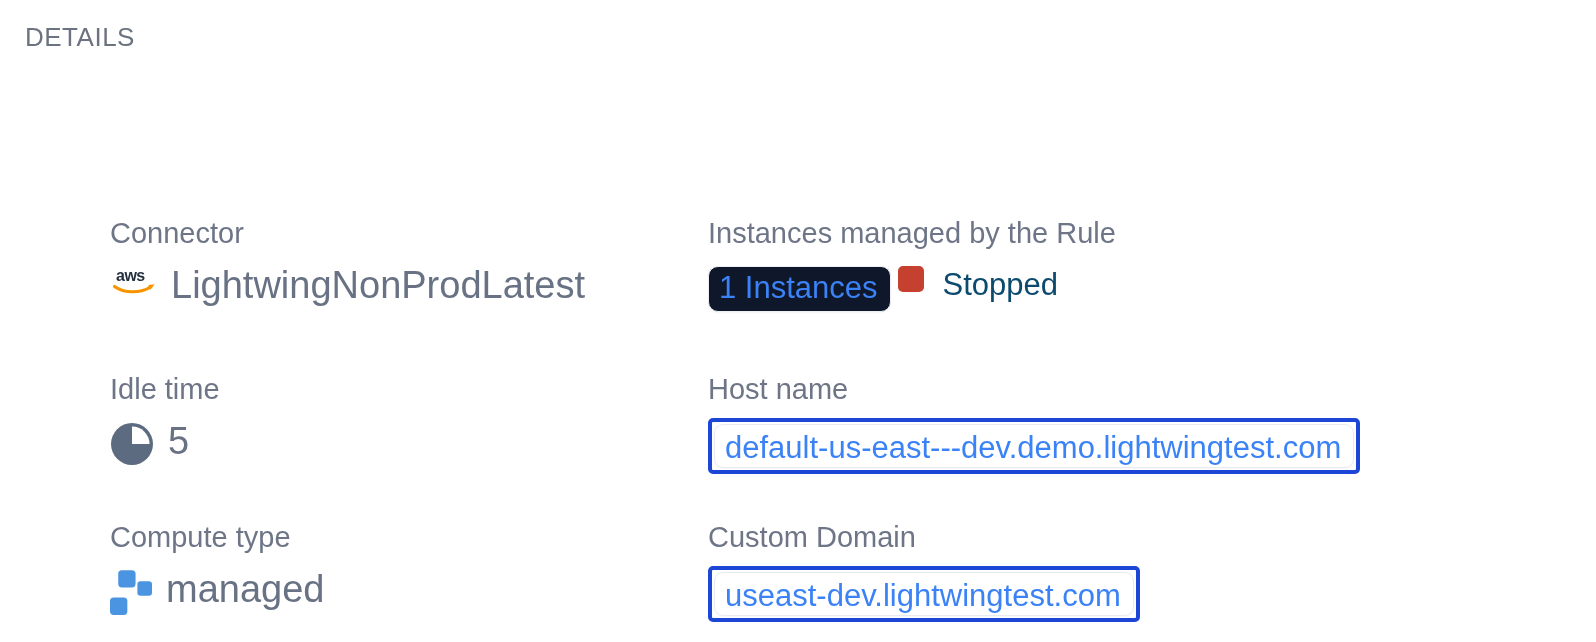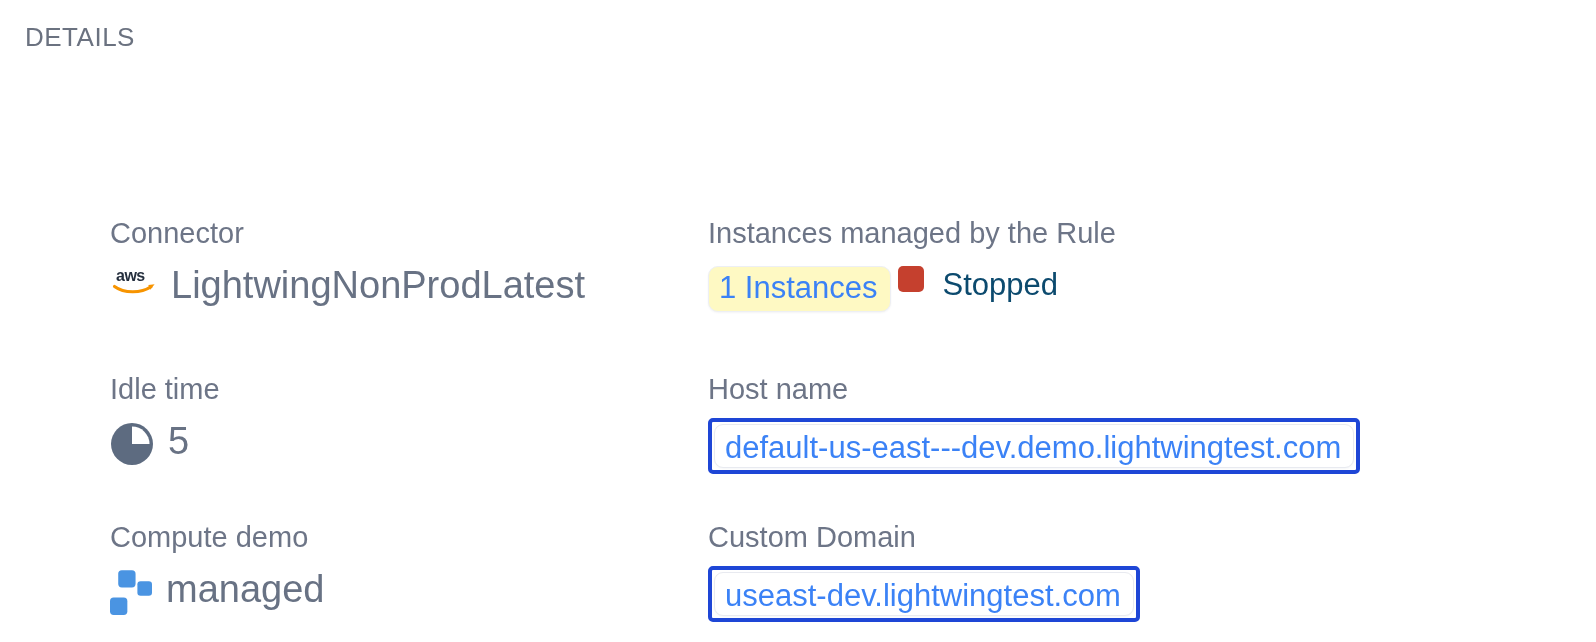--- a/index.html
+++ b/index.html
@@ -48,21 +48,21 @@
   .value-text {
     font-size: 38px;
     color: #687284;
     line-height: 38px;
   }
   .icon-gap { margin-right: 14px; flex: 0 0 auto; display: inline-flex; }
   
   .count-pill {
     display: inline-flex;
     align-items: center;
-    background: #fef9c3;
+    background: #0f172a;
     border: 1px solid #edeff4;
     border-radius: 10px;
     padding: 2px 12px 4px 10px;
     box-shadow: 0 1px 2px rgba(30,40,70,0.05);
     font-size: 31px;
     color: #3b82f6;
     line-height: 38px;
     cursor: pointer;
   }
   .status-square {
@@ -151,21 +151,21 @@
     </div>
 
     <div class="cell">
       <div class="field-label">Host name</div>
       <div class="highlight-box">
         <span class="link-pill"><span class="link-text">default-us-east---dev.demo.lightwingtest.com</span></span>
       </div>
     </div>
 
     <div class="cell">
-      <div class="field-label">Compute demo</div>
+      <div class="field-label">Compute type</div>
       <div class="value-row">
         <span class="icon-gap">
           <svg width="42" height="46" viewBox="0 0 46 50">
             <rect x="9" y="0" width="19" height="19" rx="4" fill="#4a94e2"></rect>
             <rect x="30" y="12" width="16" height="16" rx="3.5" fill="#4a94e2"></rect>
             <rect x="0" y="30" width="19" height="19" rx="4" fill="#4a94e2"></rect>
           </svg>
         </span>
         <span class="value-text">managed</span>
       </div>

